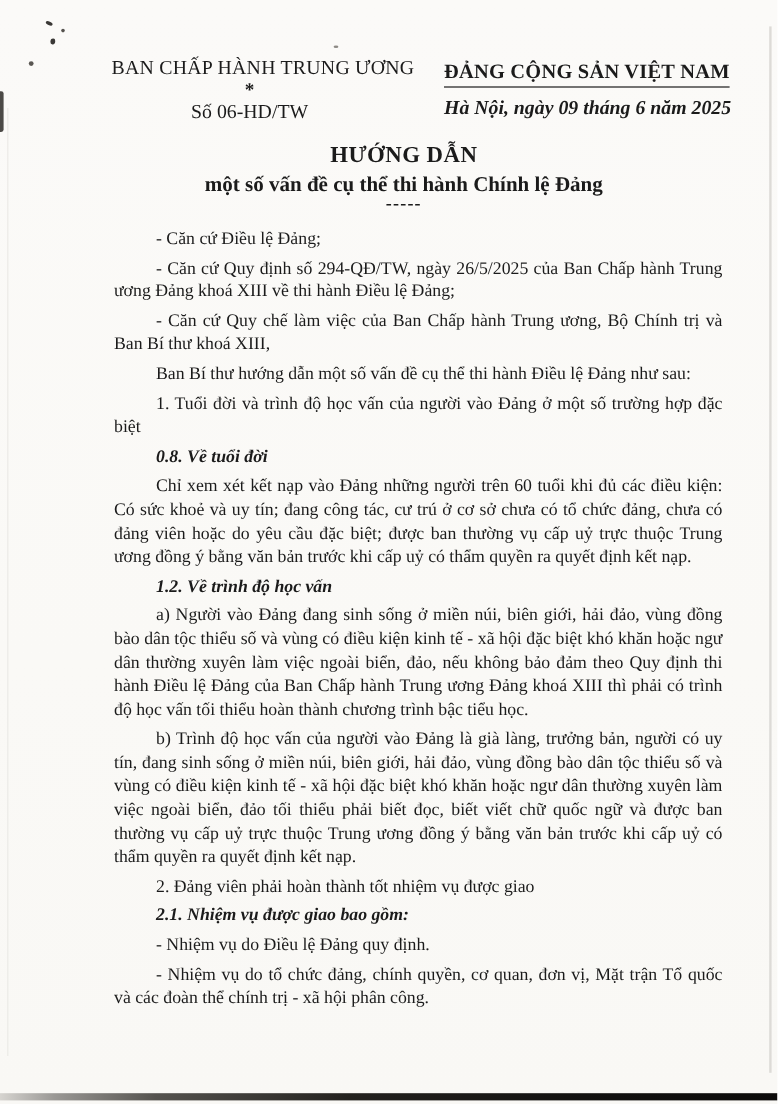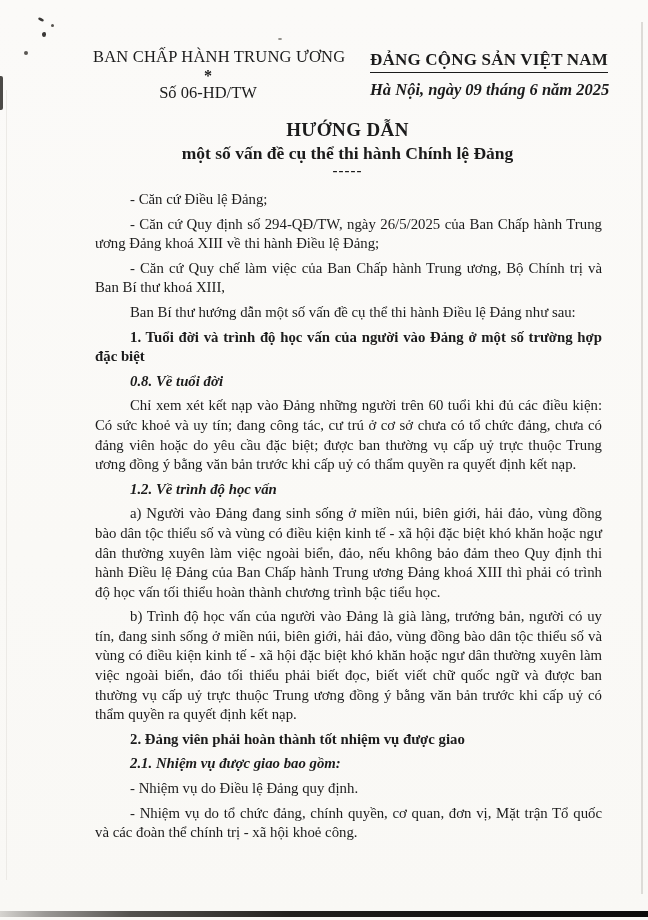--- a/index.html
+++ b/index.html
@@ -28,35 +28,35 @@
     text-align: center;
   }
   .party-name {
     display: inline-block;
     font-size: 17px; font-weight: bold; letter-spacing: 0.2px; white-space: nowrap;
     border-bottom: 1.5px solid #1b1b1b; padding-bottom: 2px;
   }
   .date-line { font-size: 16.5px; font-style: italic; margin-top: 7px; white-space: nowrap; font-weight: bold; }
 
   
-  .title-block { position: absolute; left: 94px; top: 119px; width: 507px; text-align: center; }
+  .title-block { position: absolute; left: 83px; top: 119px; width: 507px; text-align: center; }
   .doc-title { font-size: 19px; font-weight: bold; letter-spacing: 0.4px; }
   .doc-subtitle { font-size: 17.5px; font-weight: bold; margin-top: 2px; }
   .title-separator { font-size: 15px; font-weight: bold; letter-spacing: 1px; line-height: 13px; }
 
   
   .body-block { position: absolute; left: 95px; top: 190px; width: 507px; }
   .body-block p {
     font-size: 14.8px;
     line-height: 19.6px;
     margin: 0 0 5px 0;
     text-align: justify;
     text-indent: 35px;
   }
-  .b  { font-weight: bold; }
+  .b  { font-weight: normal; }
   .bi { font-weight: bold; font-style: italic; }
 
   
   .scan-bottom-band {
     position: absolute; left: 0; top: 911px; width: 648px; height: 6px;
     background: linear-gradient(90deg, #d6d4d0 0%, #9a9895 7%, #55534f 20%, #23211e 45%, #121110 75%, #0c0b0a 100%);
   }
   .scan-edge-right {
     position: absolute; left: 641px; top: 22px; width: 2px; height: 872px;
     background: #dddbd7;
@@ -107,21 +107,21 @@
     <p>Ban Bí thư hướng dẫn một số vấn đề cụ thể thi hành Điều lệ Đảng như sau:</p>
     <p class="b">1. Tuổi đời và trình độ học vấn của người vào Đảng ở một số trường hợp đặc biệt</p>
     <p class="bi">0.8. Về tuổi đời</p>
     <p>Chỉ xem xét kết nạp vào Đảng những người trên 60 tuổi khi đủ các điều kiện: Có sức khoẻ và uy tín; đang công tác, cư trú ở cơ sở chưa có tổ chức đảng, chưa có đảng viên hoặc do yêu cầu đặc biệt; được ban thường vụ cấp uỷ trực thuộc Trung ương đồng ý bằng văn bản trước khi cấp uỷ có thẩm quyền ra quyết định kết nạp.</p>
     <p class="bi">1.2. Về trình độ học vấn</p>
     <p>a) Người vào Đảng đang sinh sống ở miền núi, biên giới, hải đảo, vùng đồng bào dân tộc thiểu số và vùng có điều kiện kinh tế - xã hội đặc biệt khó khăn hoặc ngư dân thường xuyên làm việc ngoài biển, đảo, nếu không bảo đảm theo Quy định thi hành Điều lệ Đảng của Ban Chấp hành Trung ương Đảng khoá XIII thì phải có trình độ học vấn tối thiểu hoàn thành chương trình bậc tiểu học.</p>
     <p>b) Trình độ học vấn của người vào Đảng là già làng, trưởng bản, người có uy tín, đang sinh sống ở miền núi, biên giới, hải đảo, vùng đồng bào dân tộc thiểu số và vùng có điều kiện kinh tế - xã hội đặc biệt khó khăn hoặc ngư dân thường xuyên làm việc ngoài biển, đảo tối thiểu phải biết đọc, biết viết chữ quốc ngữ và được ban thường vụ cấp uỷ trực thuộc Trung ương đồng ý bằng văn bản trước khi cấp uỷ có thẩm quyền ra quyết định kết nạp.</p>
     <p class="b">2. Đảng viên phải hoàn thành tốt nhiệm vụ được giao</p>
     <p class="bi">2.1. Nhiệm vụ được giao bao gồm:</p>
     <p>- Nhiệm vụ do Điều lệ Đảng quy định.</p>
-    <p>- Nhiệm vụ do tổ chức đảng, chính quyền, cơ quan, đơn vị, Mặt trận Tổ quốc và các đoàn thể chính trị - xã hội khoẻ công.</p>
+    <p>- Nhiệm vụ do tổ chức đảng, chính quyền, cơ quan, đơn vị, Mặt trận Tổ quốc và các đoàn thể chính trị - xã hội phân công.</p>
   </div>
 
   <div class="scan-edge-left-line"></div>
   <div class="scan-edge-left-mark"></div>
   <div class="scan-edge-right"></div>
   <div class="scan-bottom-band"></div>
   <div class="speck speck-1"></div>
   <div class="speck speck-2"></div>
   <div class="speck speck-3"></div>
   <div class="speck speck-4"></div>

